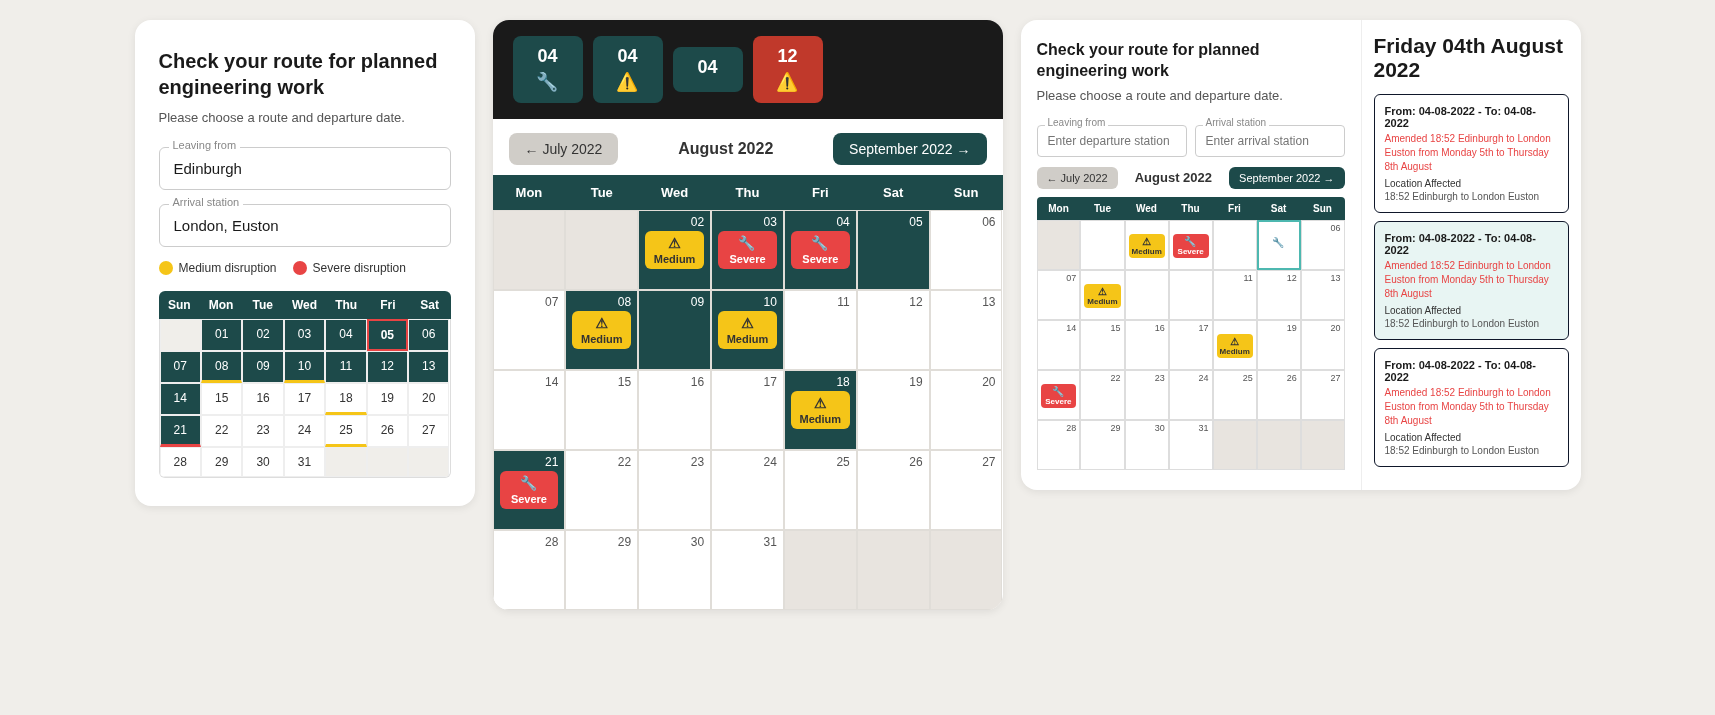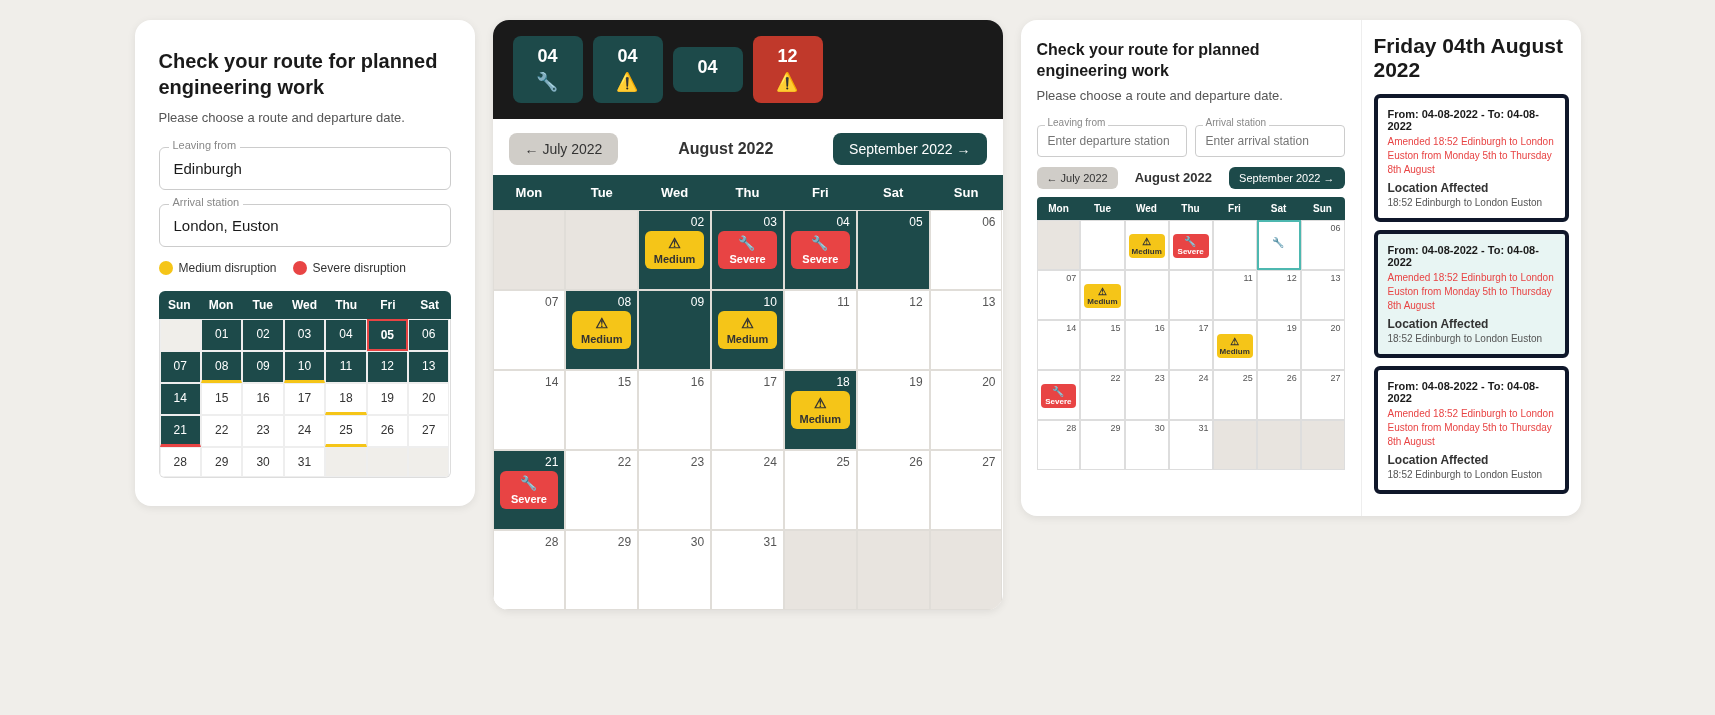--- a/index.html
+++ b/index.html
@@ -256,40 +256,40 @@
       font-size: 21px;
       font-weight: 700;
       color: #1a1a1a;
       margin-bottom: 12px;
     }
     .detail-card {
       background: #fff;
       border-radius: 6px;
       padding: 10px;
       margin-bottom: 8px;
-      border: 4px solid #0f172a;
+      border: 1px solid #0f172a;
     }
     .detail-card.highlighted {
       background: #e8f5f3;
     }
     .detail-date-range {
       font-size: 11px;
       font-weight: 700;
       color: #1a1a1a;
       margin-bottom: 3px;
     }
     .detail-amended {
       font-size: 10px;
       color: #e84444;
       line-height: 1.4;
       margin-bottom: 4px;
     }
     .detail-location-label {
-      font-size: 12px;
-      font-weight: 700;
+      font-size: 10px;
+      font-weight: 400;
       color: #333;
       margin-bottom: 2px;
     }
     .detail-location-val {
       font-size: 10px;
       color: #555;
     }
 
     
     .input-row {

